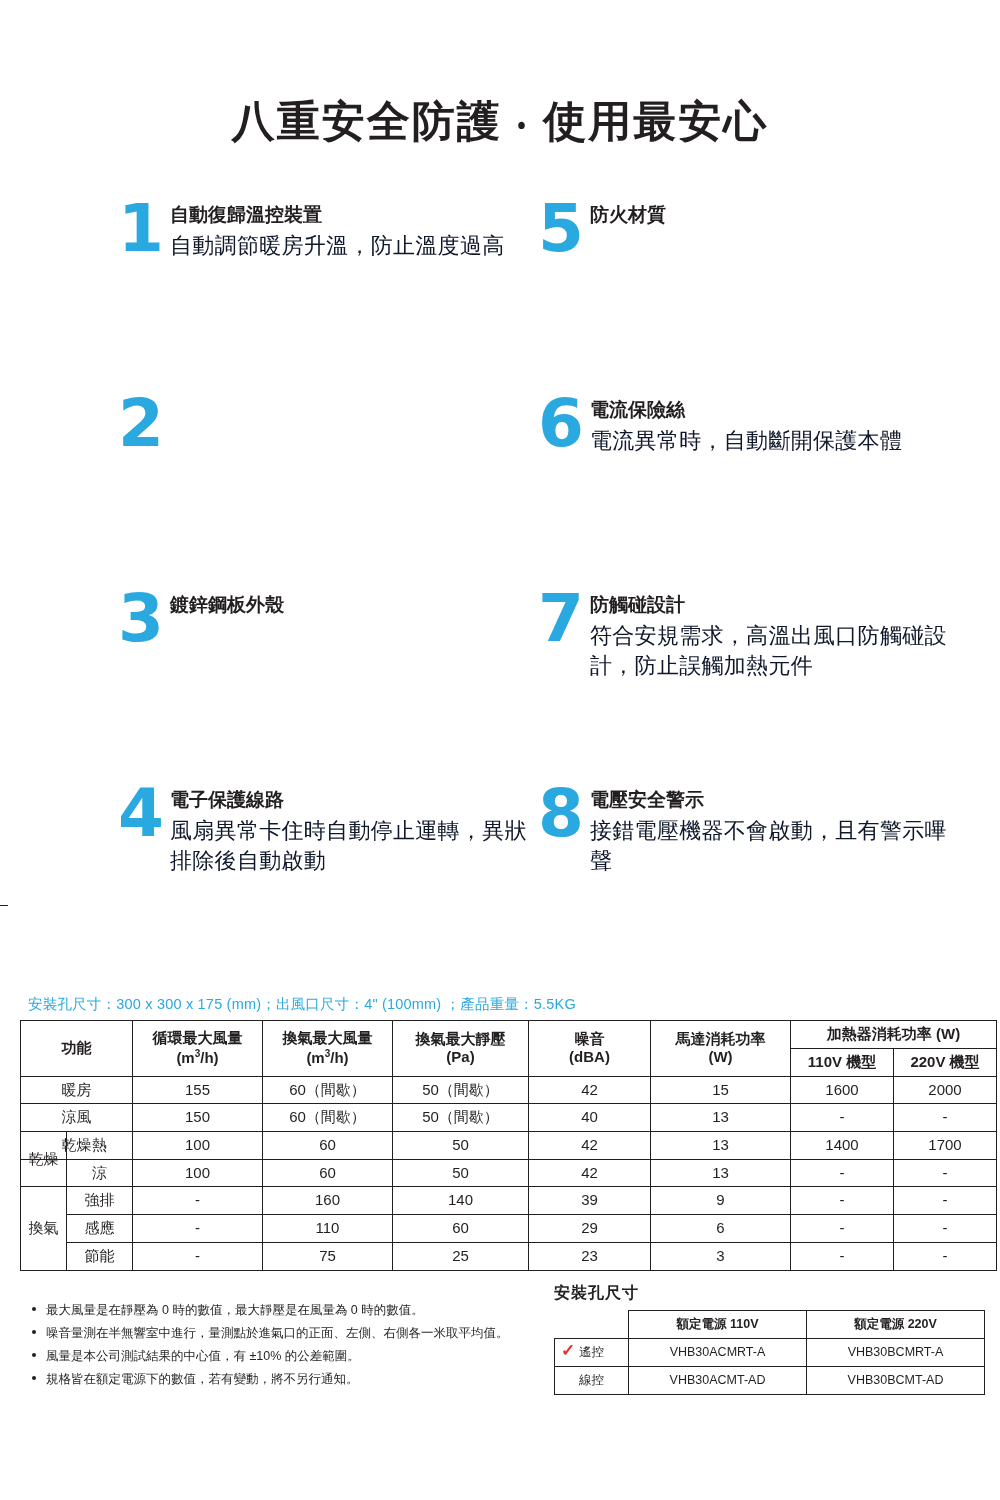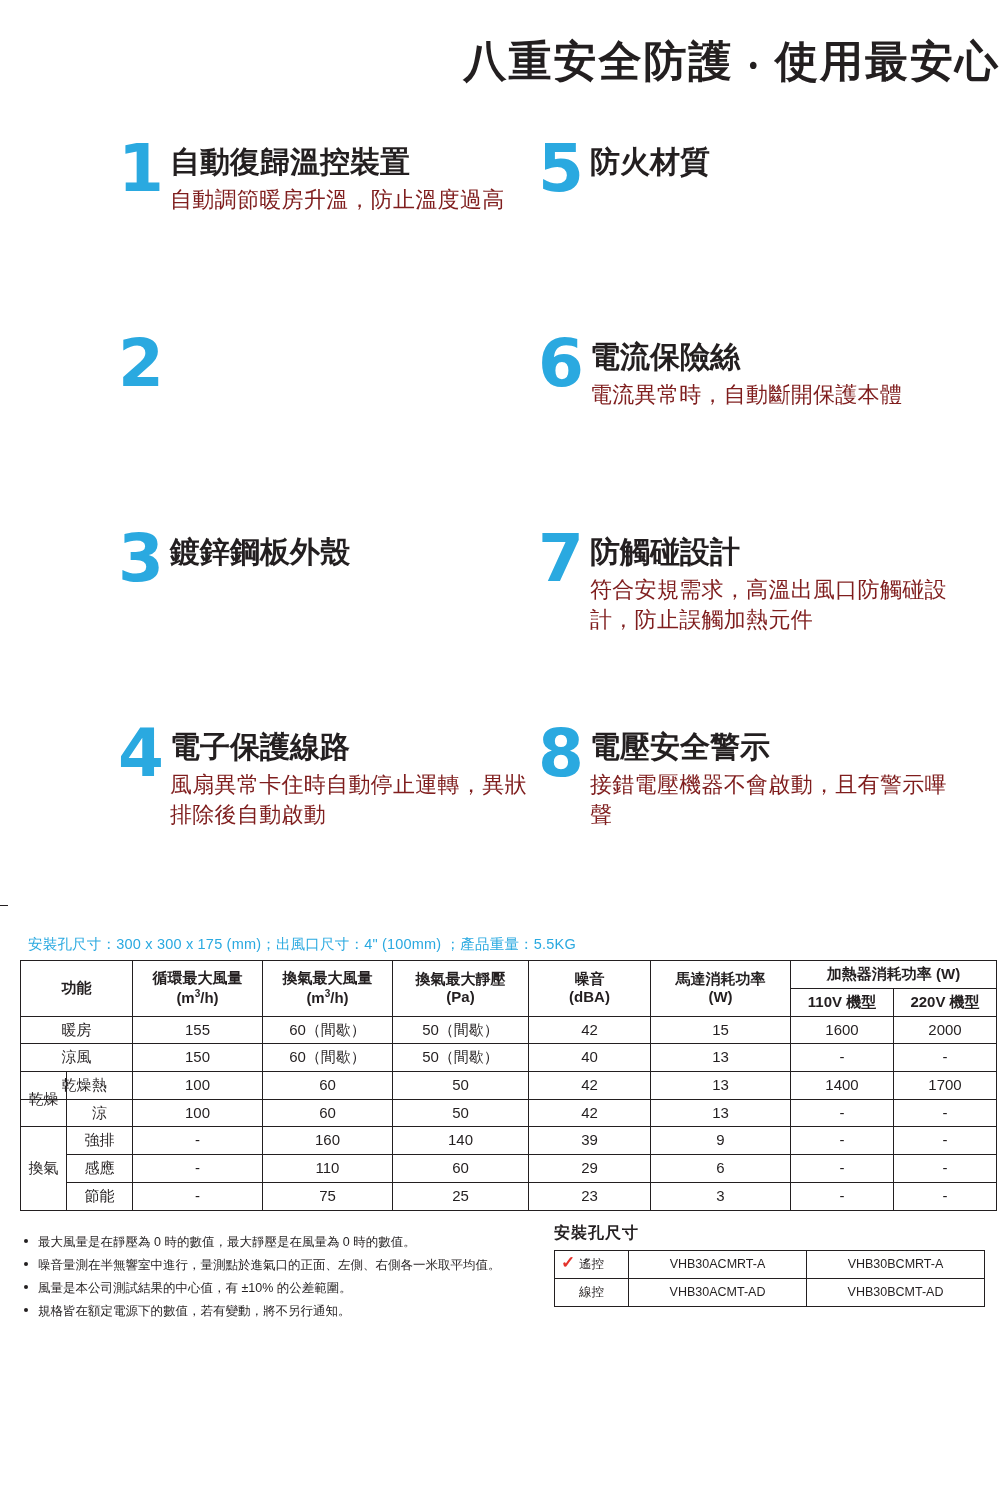--- a/index.html
+++ b/index.html
@@ -11,26 +11,26 @@
     height: 1500px;
     background: #ffffff;
     font-family: "Liberation Sans", sans-serif;
     color: #231f20;
     position: relative;
     overflow: hidden;
   }
 
   
   .page-title {
-    text-align: right;
+    text-align: center;
     font-size: 43px;
     font-weight: bold;
     letter-spacing: 2px;
     color: #231f20;
-    padding-top: 40px;
+    padding-top: 100px;
     line-height: 1;
   }
 
   
   .features {
     margin-top: 58px;
     padding: 0 58px 0 118px;
     display: grid;
     grid-template-columns: 420px 420px;
     column-gap: 0px;
@@ -48,29 +48,29 @@
     line-height: 0.85;
     width: 52px;
     flex: 0 0 52px;
     font-family: "DejaVu Sans", sans-serif;
     letter-spacing: -2px;
   }
   .feat-body {
     padding-top: 2px;
   }
   .feat-head {
-    font-size: 30px;
+    font-size: 19px;
     font-weight: bold;
     line-height: 1.25;
     color: #231f20;
   }
   .feat-desc {
     font-size: 22px;
     line-height: 1.38;
-    color: #7f1d1d;
+    color: #0f172a;
     margin-top: 4px;
     letter-spacing: 0.3px;
   }
 
   
   .spec-note {
     color: #2aa9e0;
     font-size: 14.5px;
     padding: 0 0 6px 8px;
     letter-spacing: 0.2px;
@@ -120,21 +120,21 @@
   }
   .notes li { list-style: none; position: relative; padding-left: 16px; }
   .notes li:before {
     content: "";
     position: absolute;
     left: 2px; top: 8px;
     width: 4px; height: 4px;
     background: #231f20;
     border-radius: 50%;
   }
-  .notes ul { margin: 8px; padding: 0; }
+  .notes ul { margin: 16px; padding: 0; }
 
   
   .model-block { margin-left: 20px; }
   .model-title {
     font-size: 16px;
     font-weight: bold;
     margin-bottom: 6px;
     letter-spacing: 1px;
   }
   table.model {
@@ -396,20 +396,25 @@
   <div class="model-block">
     <div class="model-title">安裝孔尺寸</div>
     <table class="model">
       <colgroup>
           <col class="m-col0">
           <col class="m-col1">
           <col class="m-col2">
         </colgroup>
       <tbody>
         <tr>
+          <td class="blank"></td>
+          <th>額定電源 110V</th>
+          <th>額定電源 220V</th>
+        </tr>
+        <tr>
           <td class="cellpos">
             <span class="check">✓</span>
             <span>遙控</span>
           </td>
           <td>VHB30ACMRT-A</td>
           <td>VHB30BCMRT-A</td>
         </tr>
         <tr>
           <td>線控</td>
           <td>VHB30ACMT-AD</td>

